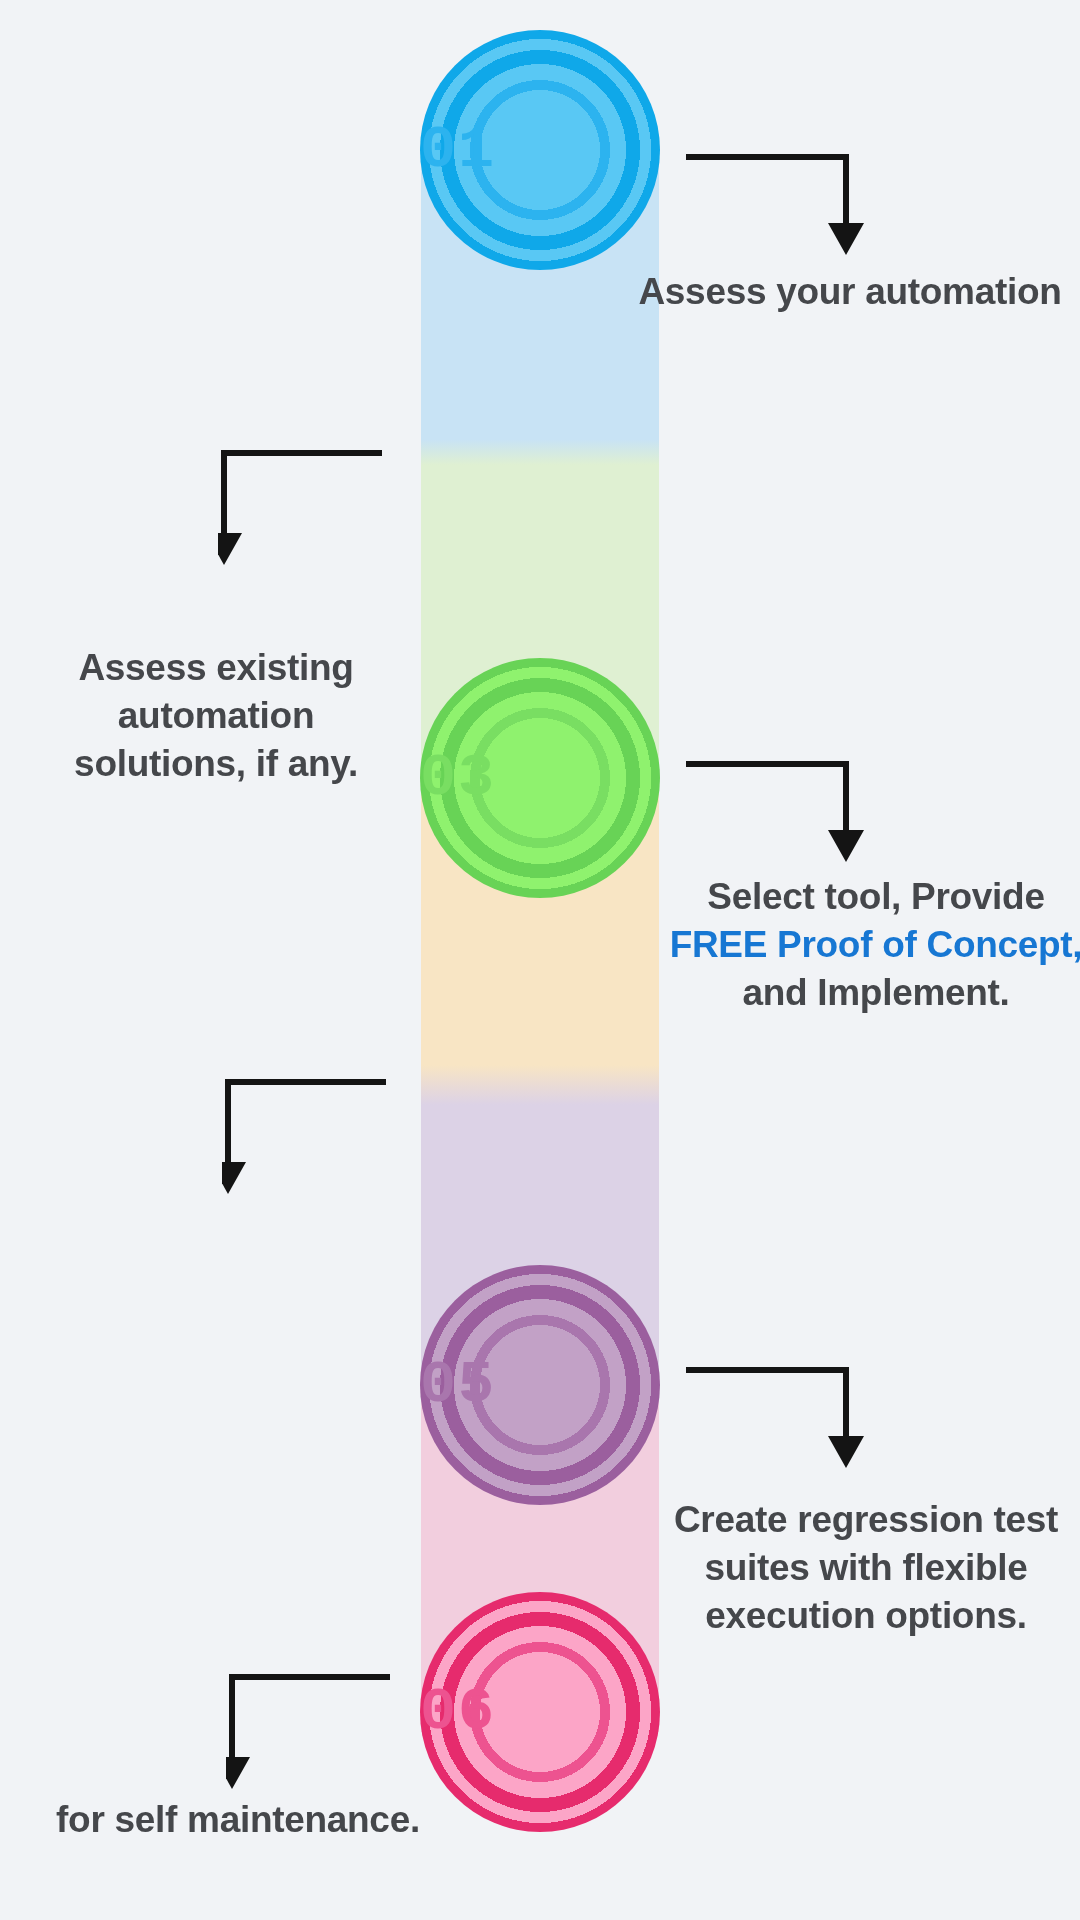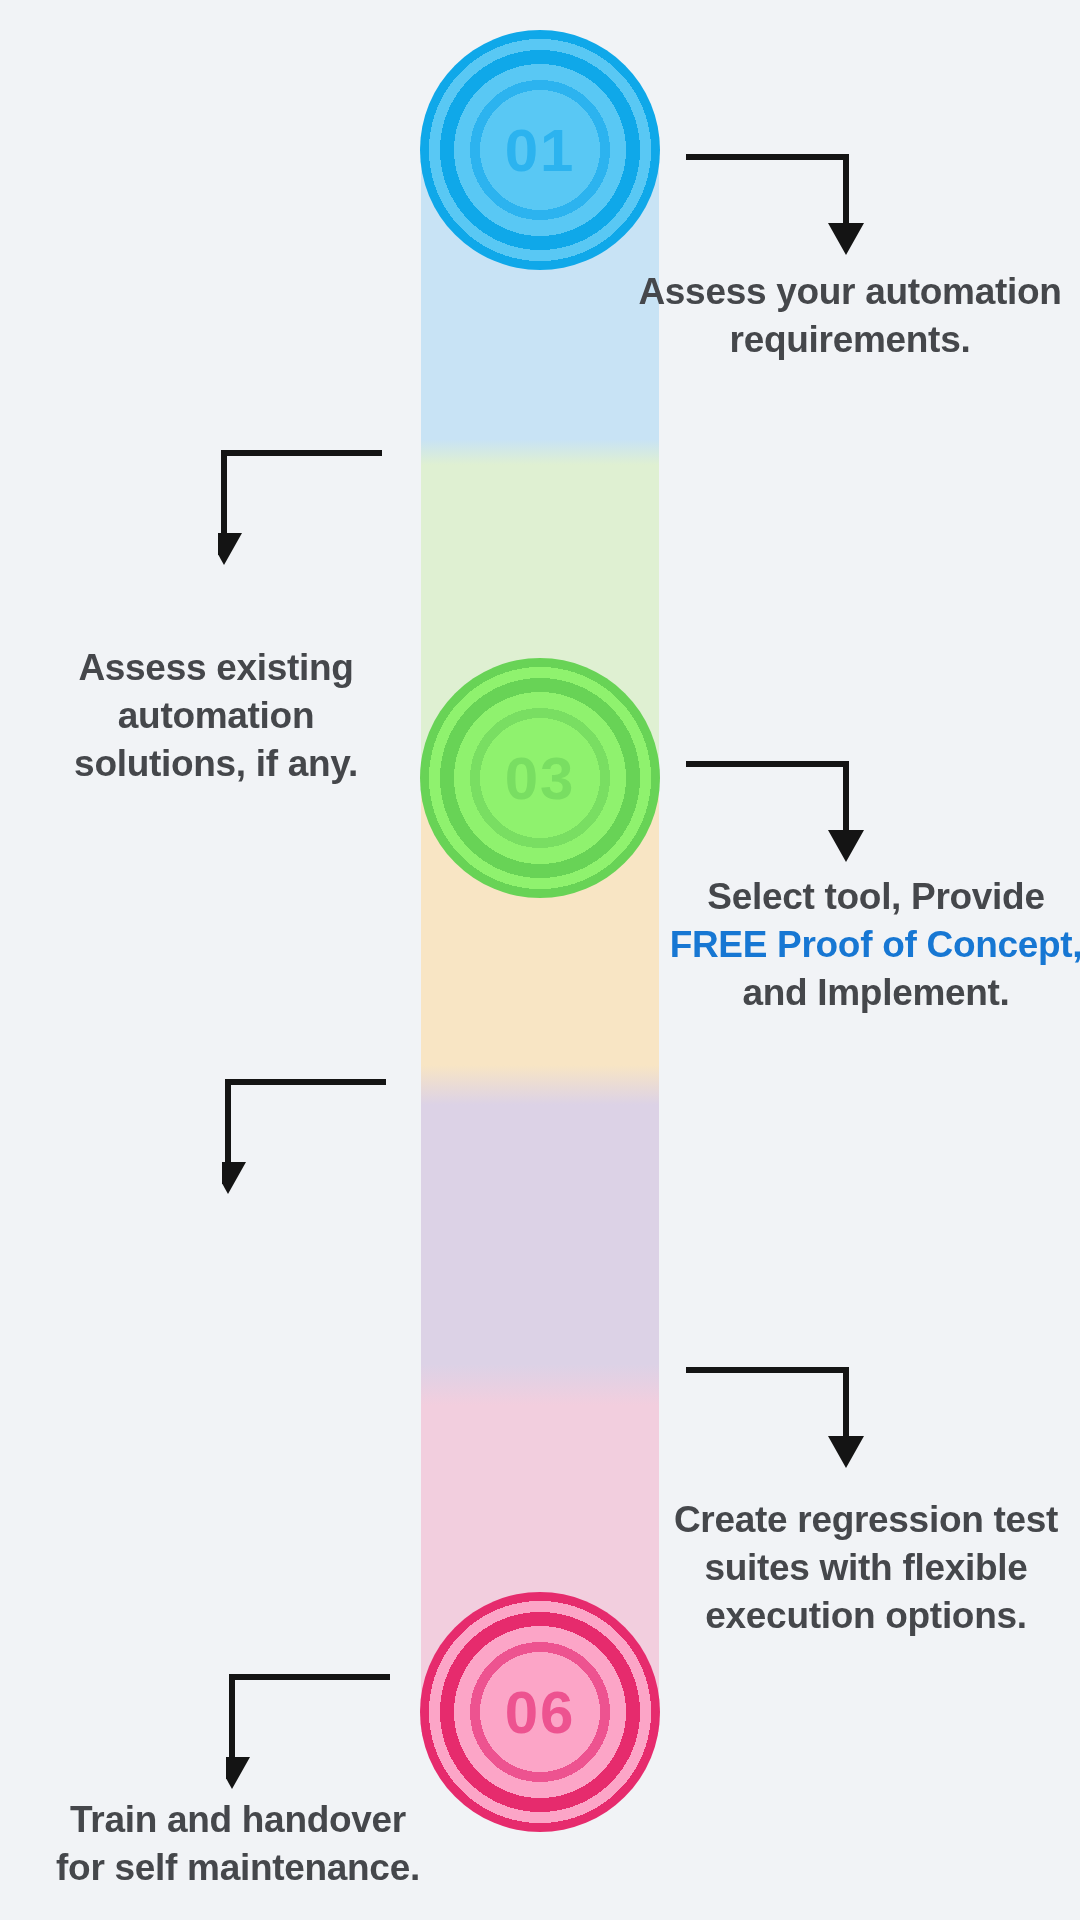--- a/index.html
+++ b/index.html
@@ -19,21 +19,21 @@
     width:240px;height:240px;
     border-radius:50%;
     left:420px;
     background: radial-gradient(circle closest-side,
       var(--light) 0 60px,
       var(--accent) 60px 70px,
       var(--light) 70px 86px,
       var(--main) 86px 100px,
       var(--light) 100px 111px,
       var(--main) 111px 120px);
-    display:flex;align-items:center;justify-content:center;
+    display:flex;align-items:center;justify-content:flex-start;font-family:Liberation Mono, monospace;
   }
   .circle .num{
     font-size:60px;
     font-weight:700;
     letter-spacing:2px;
     color:var(--accent);
   }
   .c1{top:30px;}
   .c2{top:343px;}
   .c3{top:658px;}
@@ -69,20 +69,23 @@
 <div class="canvas" style="background: rgb(241, 243, 246); color: rgb(69, 71, 75);">
 
   <div class="band" style="background: linear-gradient(rgb(200, 227, 245) 0%, rgb(200, 227, 245) 18.8%, rgb(223, 240, 210) 20.4%, rgb(223, 240, 210) 38.9%, rgb(248, 229, 196) 41.1%, rgb(248, 229, 196) 58.1%, rgb(220, 210, 230) 60.6%, rgb(220, 210, 230) 76.9%, rgb(242, 206, 222) 79.5%, rgb(242, 206, 222) 100%);"></div>
 
   <div class="circle c1" style="--main: #0FA8E9; --light: #59C8F4; --accent: #2CB3EF;">
     <span class="num">01</span>
   </div>
   <div class="circle c3" style="--main: #68D356; --light: #8FF26E; --accent: #79DE62;">
     <span class="num">03</span>
   </div>
+  <div class="circle c5" style="--main: #9B5F9E; --light: #C2A1C6; --accent: #A976AD;">
+    <span class="num">05</span>
+  </div>
   <div class="circle c6" style="--main: #E62B6D; --light: #FCA5C7; --accent: #ED5390;">
     <span class="num">06</span>
   </div>
 
   <svg class="arrow a1" width="200" height="115" viewBox="0 0 200 115">
     <path d="M6 7 H166 V73" fill="none" stroke-width="6" class="ar" stroke="#141414"></path>
     <path d="M148 73 H184 L166 105 Z" class="ah" fill="#141414"></path>
   </svg>
   <svg class="arrow a3" width="200" height="115" viewBox="0 0 200 115">
     <path d="M6 7 H166 V73" fill="none" stroke-width="6" class="ar" stroke="#141414"></path>
@@ -101,21 +104,20 @@
     <path d="M164 7 H6 V87" fill="none" stroke-width="6" class="ar" stroke="#141414"></path>
     <path d="M-12 87 H24 L6 119 Z" class="ah" fill="#141414"></path>
   </svg>
   <svg class="arrow a6" width="170" height="125" viewBox="0 0 170 125">
     <path d="M164 7 H6 V87" fill="none" stroke-width="6" class="ar" stroke="#141414"></path>
     <path d="M-12 87 H24 L6 119 Z" class="ah" fill="#141414"></path>
   </svg>
 
   <div class="step-text t1">
     <div>Assess your automation</div>
-    <div>requirements.</div>
   </div>
 
   <div class="step-text t2">
     <div>Assess existing automation</div>
     <div>solutions, if any.</div>
   </div>
 
   <div class="step-text t3">
     <div>Select tool, Provide</div>
     <div class="hl" style="color: rgb(23, 119, 211);">FREE Proof of Concept,</div>
@@ -123,17 +125,16 @@
   </div>
 
 
   <div class="step-text t5">
     <div>Create regression test</div>
     <div>suites with flexible</div>
     <div>execution options.</div>
   </div>
 
   <div class="step-text t6">
-    <div>Train and handover</div>
     <div>for self maintenance.</div>
   </div>
 
 </div>
 
 </body></html>

